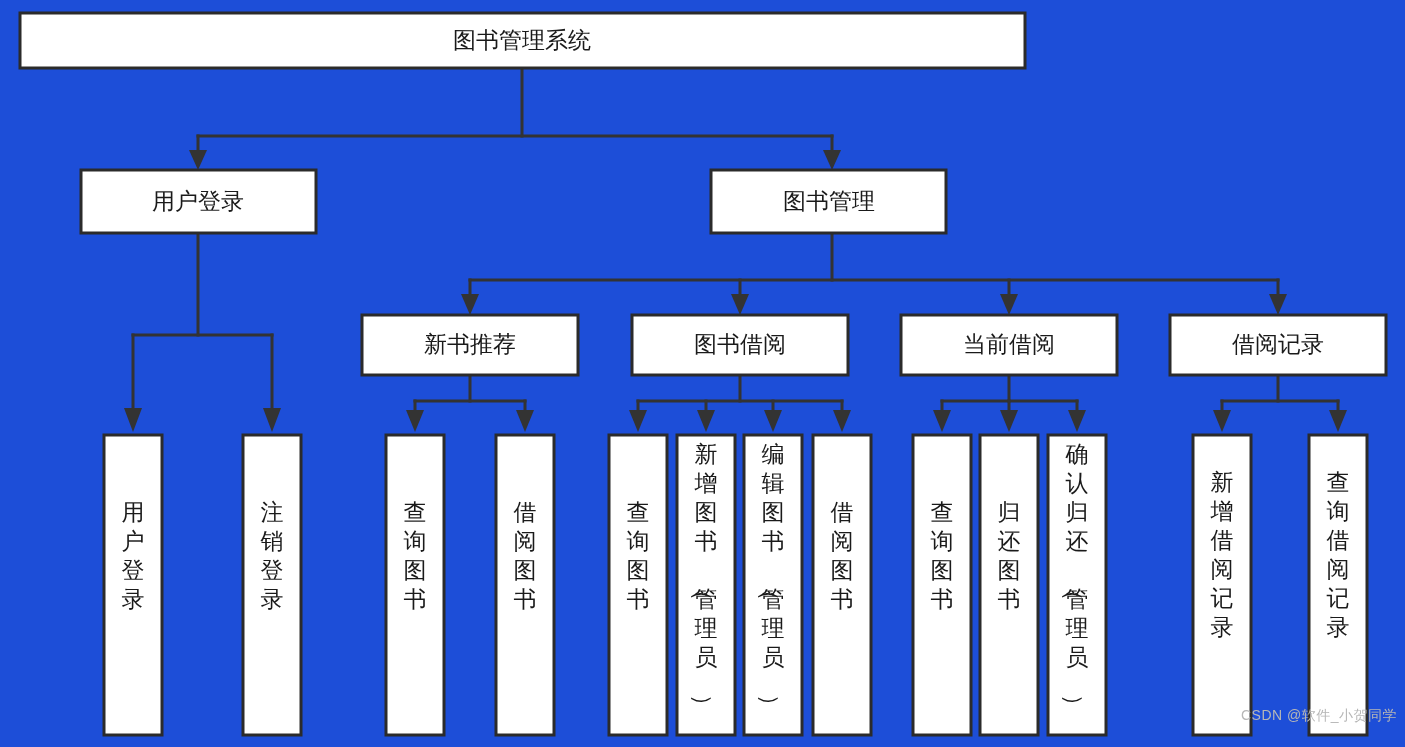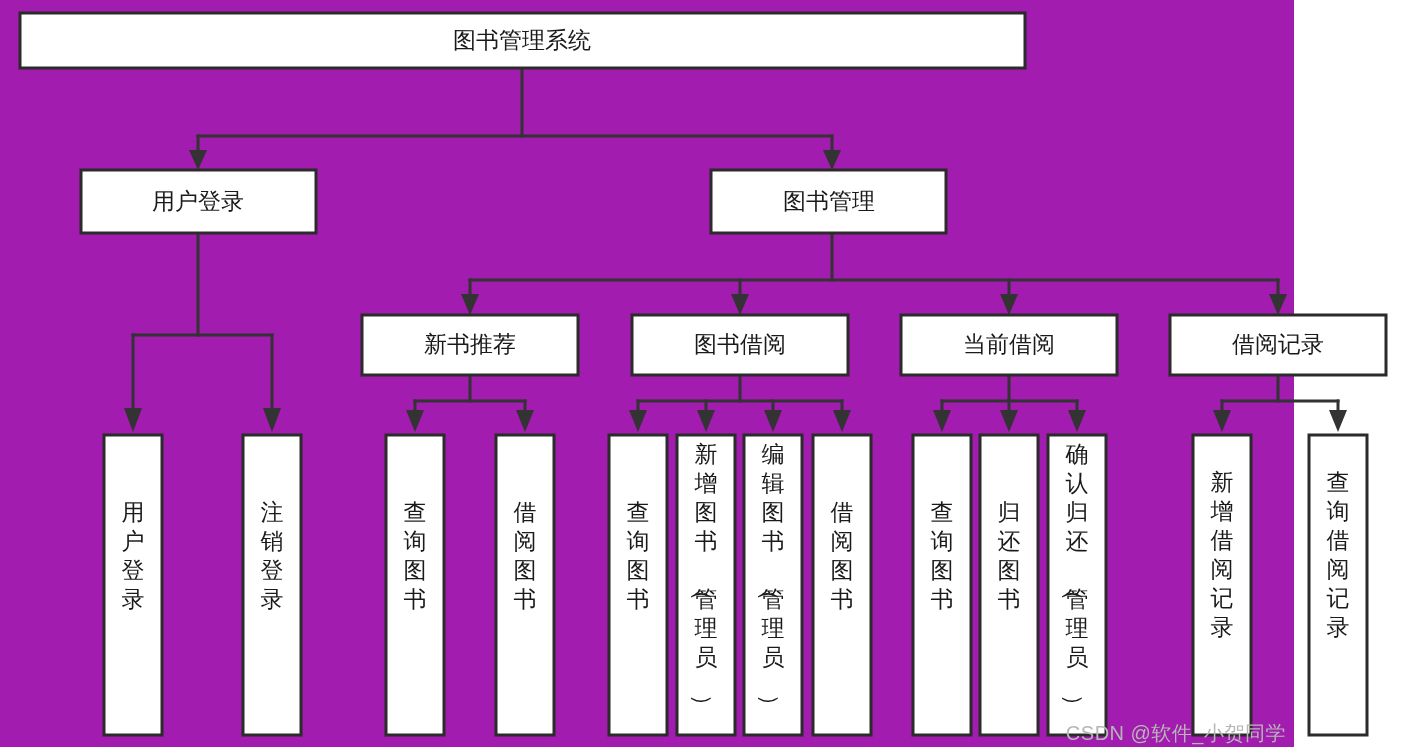--- a/index.html
+++ b/index.html
@@ -8,23 +8,23 @@
     background: #ffffff;
   }
   body {
     width: 1405px;
     height: 747px;
     font-family: "Liberation Sans", "DejaVu Sans", sans-serif;
     overflow: hidden;
   }
   #diagram-root {
     position: relative;
-    width: 1294px;
+    width: 1405px;
     height: 747px;
-    background: #a21caf;
+    background: #1d4ed8;
   }
   svg#flow {
     position: absolute;
     left: 0;
     top: 0;
     width: 1405px;
     height: 747px;
     display: block;
   }
   .node-box {
@@ -51,23 +51,23 @@
   }
   .node-label-v {
     font-family: "Liberation Sans", "DejaVu Sans", sans-serif;
     font-size: 23px;
     fill: #1a1a1a;
     text-anchor: middle;
   }
   .watermark {
     position: absolute;
     right: 8px;
-    bottom: 0;
-    font-family: "Liberation Sans", "DejaVu Sans", sans-serif;
-    font-size: 20px;
+    bottom: 22px;
+    font-family: "Liberation Sans", "DejaVu Sans", sans-serif;
+    font-size: 14px;
     color: #b6b6b6;
     letter-spacing: 0.5px;
     white-space: nowrap;
     user-select: none;
   }
 </style>
 </head>
 <body>
 
 <div id="diagram-root">

